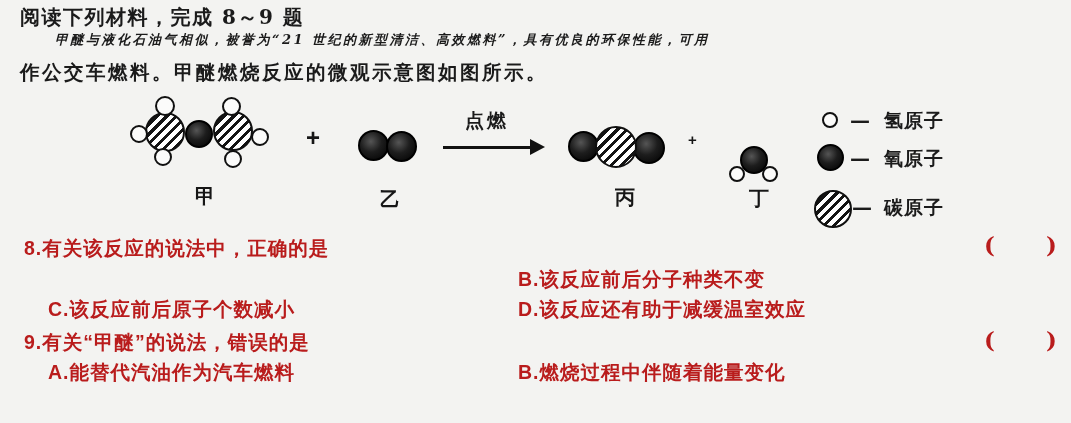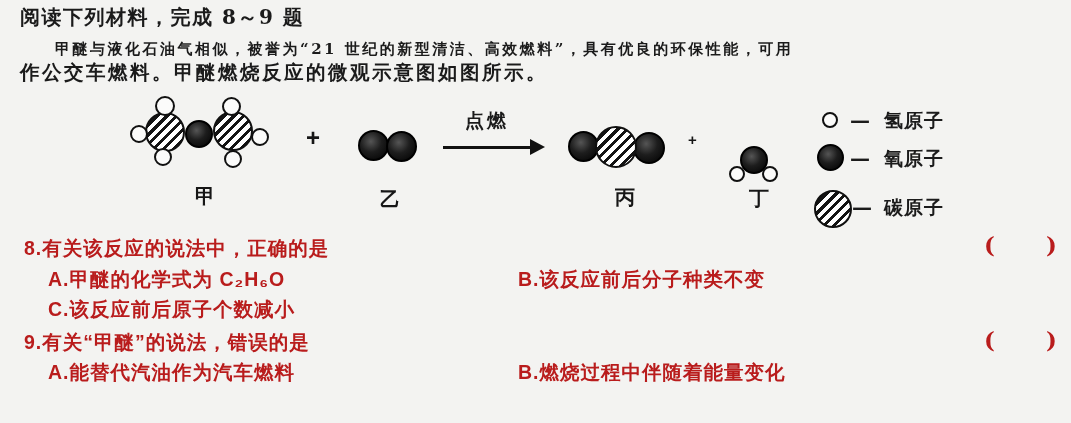--- a/index.html
+++ b/index.html
@@ -14,21 +14,21 @@
 
   .t { position:absolute; white-space:nowrap; }
 
   
   .hand {
     font-family:"DejaVu Serif", serif;
     font-weight:700;
     color:#1b1b1b;
   }
   .m1 { left:20px;  top:4px;  font-size:20px;   letter-spacing:1.5px; }
-  .m2 { left:55px;  top:40px; font-size:15px; letter-spacing:2.5px; }
+  .m2 { left:55px;  top:31px; font-size:13px; letter-spacing:2.5px;font-style:italic; }
   .m3 { left:20px;  top:59px; font-size:19.5px; letter-spacing:2.5px; }
 
   
   .q {
     font-family:"Liberation Sans", sans-serif;
     font-weight:700;
     font-size:19.5px;
     letter-spacing:1px;
     color:#b91c1c;
   }
@@ -128,23 +128,23 @@
 
       <div class="atom atom-c" style="left:814px; top:190px; width:38px; height:38px;"></div>
       <div class="t hand legend-dash" style="left:852px; top:195px;">—</div>
       <div class="t hand legend-label" style="left:884px; top:195px;">碳原子</div>
     </div>
   </div>
 
   <div class="t q" style="left:24px; top:235px;">8.有关该反应的说法中，正确的是</div>
   <div class="t q bracket" style="left:984px; top:231px;">(</div>
   <div class="t q bracket" style="left:1046px; top:231px;">)</div>
-  <div class="t q" style="left:48px;  top:266px;">A.甲醚的化学式为 C₂H₆O</div>
   <div class="t q" style="left:518px; top:266px;">B.该反应前后分子种类不变</div>
   <div class="t q" style="left:48px;  top:296px;">C.该反应前后原子个数减小</div>
+  <div class="t q" style="left:518px; top:296px;">D.该反应还有助于减缓温室效应</div>
 
   <div class="t q" style="left:24px; top:329px;">9.有关“甲醚”的说法，错误的是</div>
   <div class="t q bracket" style="left:984px; top:326px;">(</div>
   <div class="t q bracket" style="left:1046px; top:326px;">)</div>
   <div class="t q" style="left:48px;  top:359px;">A.能替代汽油作为汽车燃料</div>
   <div class="t q" style="left:518px; top:359px;">B.燃烧过程中伴随着能量变化</div>
 
 </div>
 
 </body></html>

